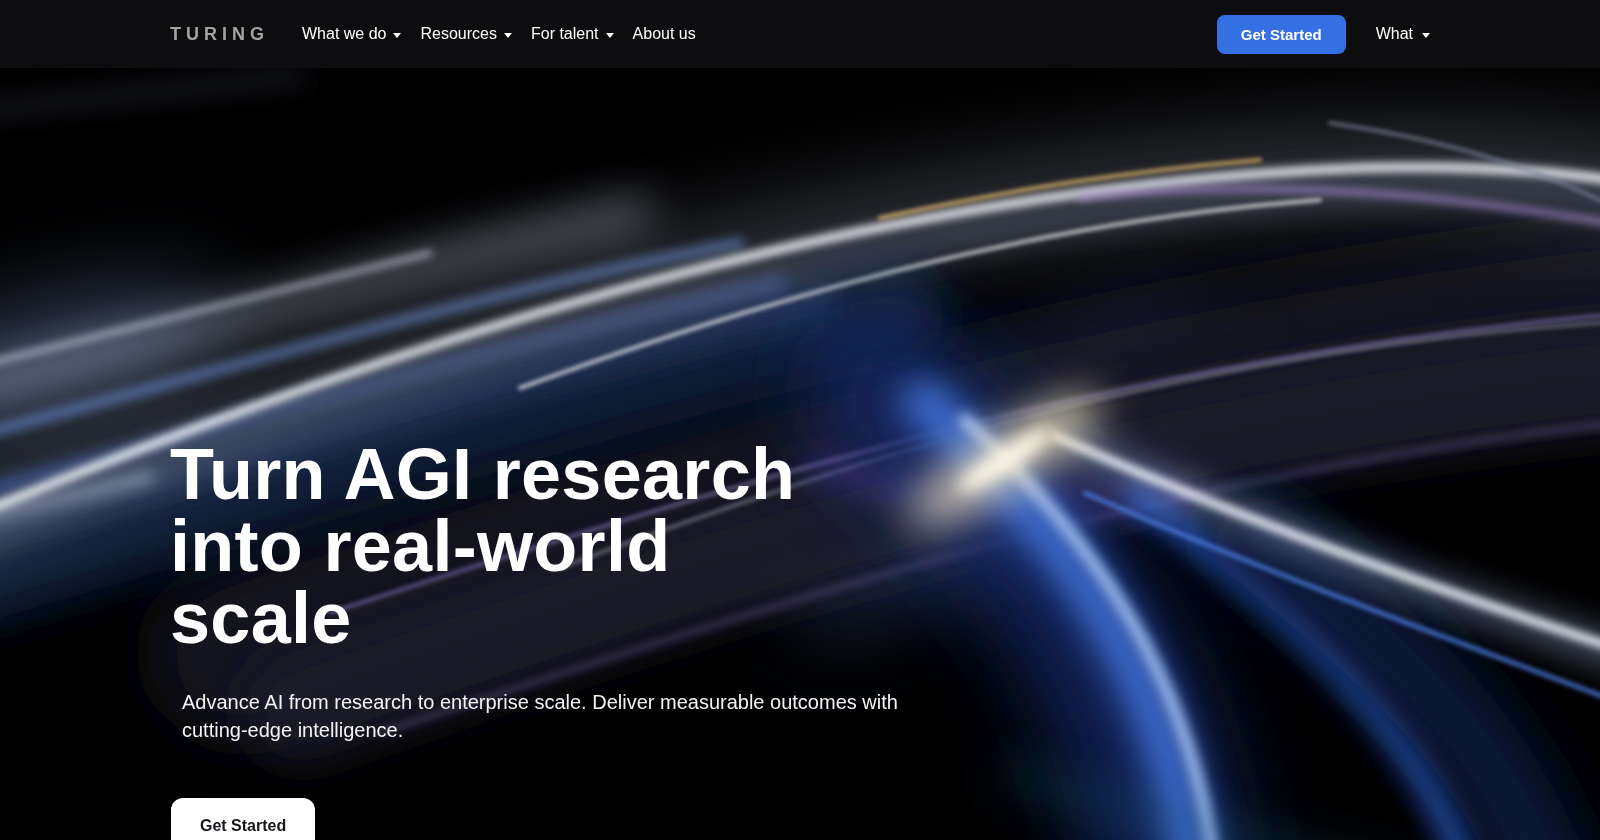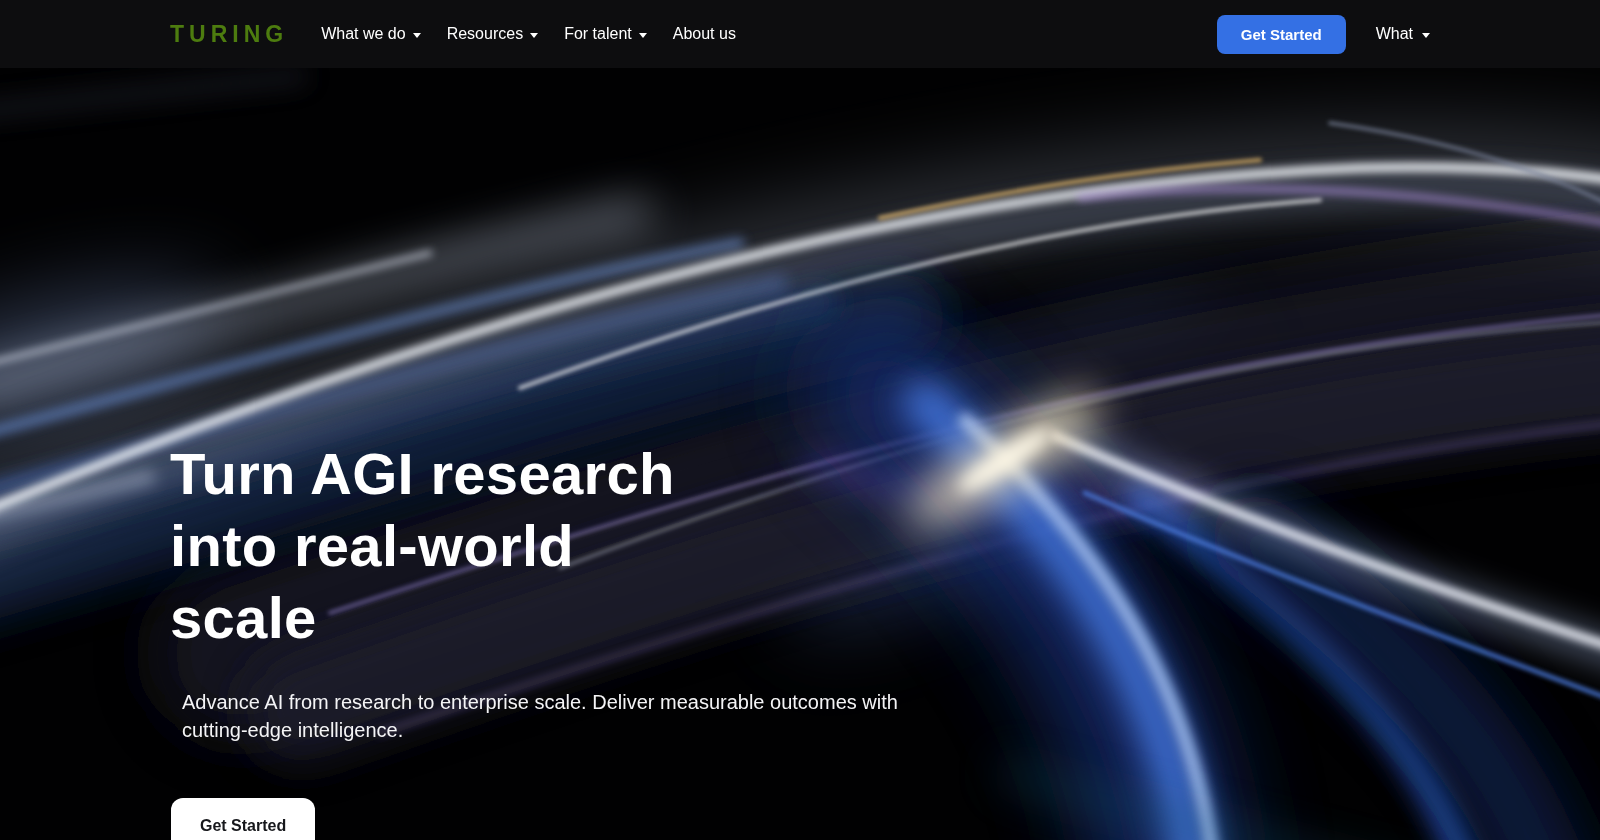--- a/index.html
+++ b/index.html
@@ -10,24 +10,24 @@
   .page{position:relative;width:1600px;height:840px;background:#000;}
 
   
   .navbar{
     position:absolute;top:0;left:0;width:1600px;height:68px;
     background:var(--navbar-bg,#0d0d0f);
     display:flex;align-items:center;
     padding:0 170px;box-sizing:border-box;z-index:10;
   }
   .logo{
-    color:#4d7c0f;font-size:23px;font-weight:700;letter-spacing:5px;
+    color:#a3a3a3;font-size:18px;font-weight:700;letter-spacing:5px;
     text-decoration:none;cursor:pointer;flex:0 0 auto;
   }
-  .nav-links{display:flex;align-items:flex-end;gap:26px;margin-left:33px;}
+  .nav-links{display:flex;align-items:flex-end;gap:19px;margin-left:33px;}
   .nav-item{
     color:#fff;font-size:16px;font-weight:500;text-decoration:none;
     display:flex;align-items:center;gap:7px;cursor:pointer;white-space:nowrap;
   }
   .caret{
     width:0;height:0;display:inline-block;margin-top:3px;
     border-left:4.5px solid transparent;border-right:4.5px solid transparent;
     border-top:5.5px solid #fff;
   }
   .nav-right{margin-left:auto;display:flex;align-items:center;gap:30px;}
@@ -42,21 +42,21 @@
 
   
   .hero{
     position:absolute;top:68px;left:0;width:1600px;height:772px;
     background:var(--hero-bg,#010102);overflow:hidden;
   }
   .hero-art{position:absolute;top:0;left:0;width:100%;height:100%;display:block;}
   .hero-content{position:absolute;top:0;left:0;width:100%;height:100%;}
   .hero-heading{
     position:absolute;left:170px;top:370px;margin:0;
-    color:#fff;font-size:58px;line-height:72px;font-weight:600;letter-spacing:.3px;
+    color:#fff;font-size:72px;line-height:72px;font-weight:600;letter-spacing:.3px;
   }
   .hero-heading .line{display:block;}
   .hero-sub{
     position:absolute;left:178px;top:616px;margin:4px;
     color:#f4f4f6;font-size:20px;line-height:28px;font-weight:400;
   }
   .hero-sub .line{display:block;}
   .btn-cta{
     position:absolute;left:171px;top:730px;
     background:var(--cta-bg,#fff);color:var(--cta-text,#17181c);

